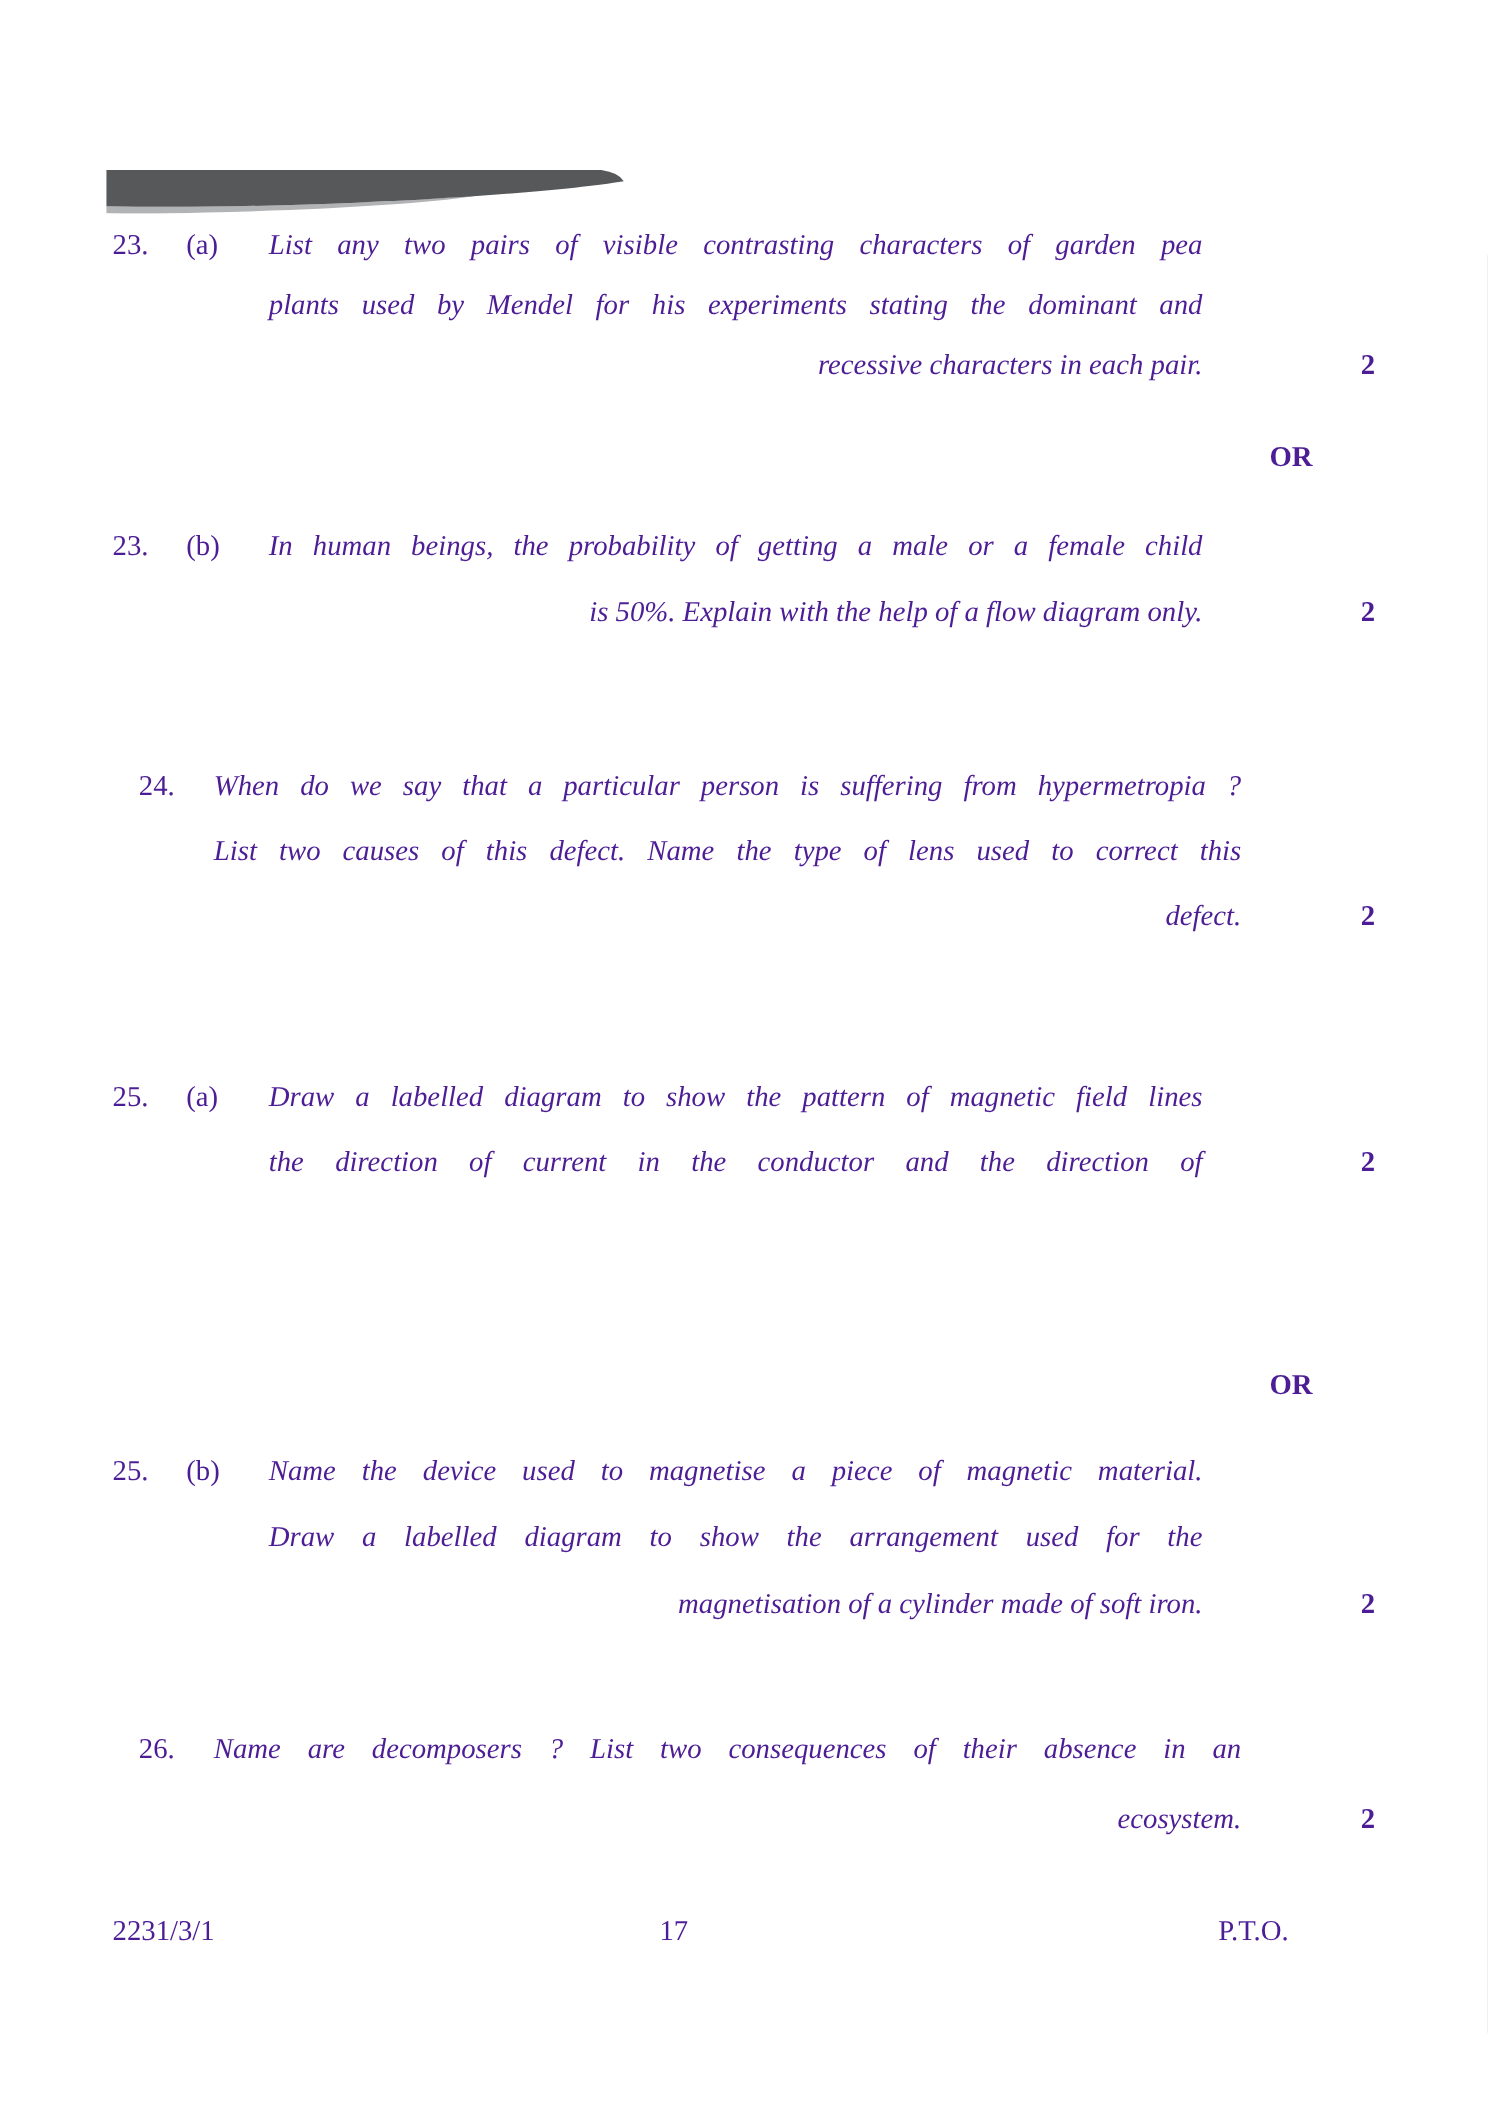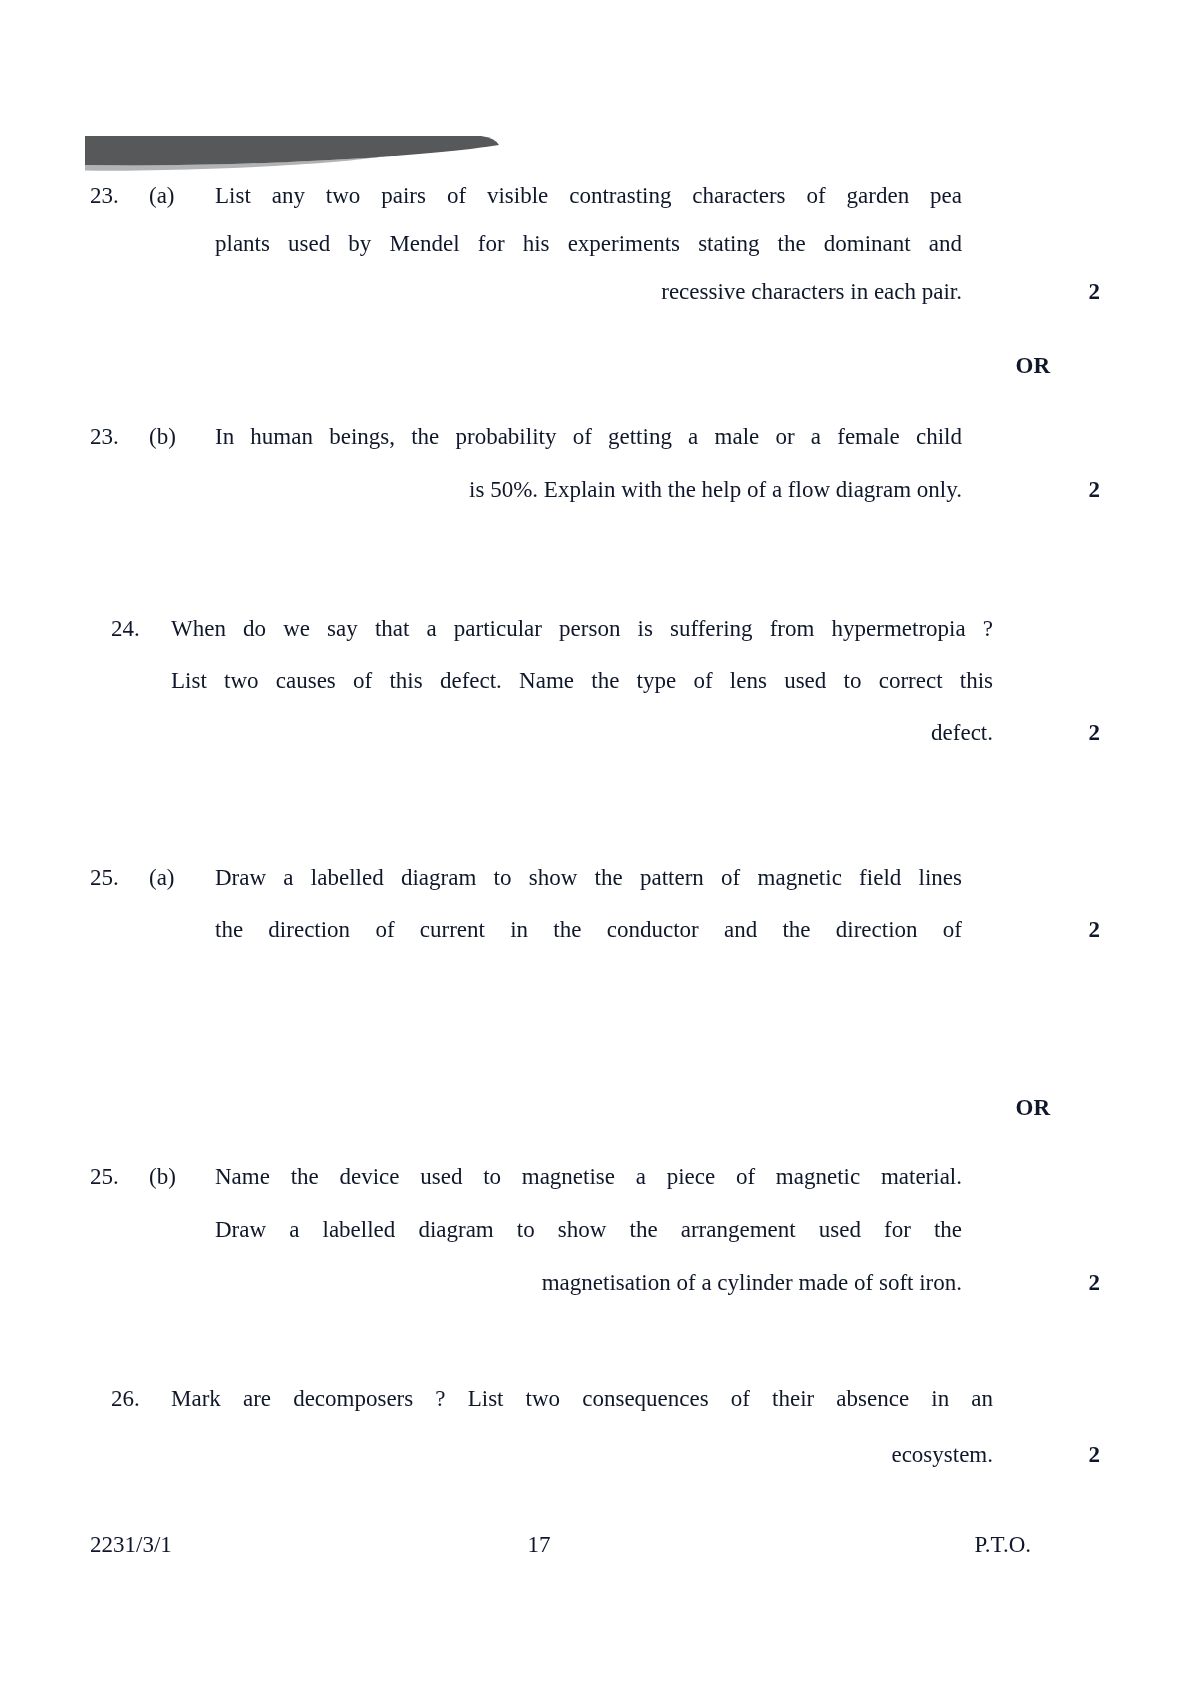--- a/index.html
+++ b/index.html
@@ -3,21 +3,21 @@
 <meta charset="utf-8">
 <style>
   html, body { margin: 0; padding: 0; background: #e8e8e8; }
   .page {
     position: relative;
     width: 1190px;
     height: 1683px;
     margin: 0 auto;
     background: #ffffff;
     font-family: "Liberation Serif", "DejaVu Serif", serif;
-    color: #0f172a;
+    color: #4c1d95;
     font-size: 23px;
     overflow: hidden;
   }
 
   .swoosh {
     position: absolute;
     left: 85px;
     top: 135px;
     width: 415px;
     height: 36px;
@@ -26,21 +26,21 @@
   .q {
     position: absolute;
     left: 90px;
     width: 1010px;
     line-height: 52px;
     display: flex;
     align-items: flex-start;
   }
   .q .qnum   { flex: 0 0 59px; }
   .q .qpart  { flex: 0 0 66px; }
-  .q .qtext  { flex: 0 0 747px; }
+  .q .qtext  { flex: 0 0 747px; font-style: italic; }
   .q.unlettered .qnum  { flex: 0 0 60px; margin-left: 21px; }
   .q.unlettered .qtext { flex: 0 0 822px; }
 
   .line { text-align: right; }
   .line.just { text-align: justify; text-align-last: justify; }
 
   .marks {
     position: absolute;
     right: 0;
     bottom: 0;
@@ -141,21 +141,21 @@
       <div class="line just">Name the device used to magnetise a piece of magnetic material.</div>
       <div class="line just">Draw a labelled diagram to show the arrangement used for the</div>
       <div class="line">magnetisation of a cylinder made of soft iron.</div>
     </div>
     <span class="marks">2</span>
   </div>
 
   <div class="q q26 unlettered">
     <span class="qnum">26.</span>
     <div class="qtext">
-      <div class="line just">Mark are decomposers ? List two consequences of their absence in an</div>
+      <div class="line just">Name are decomposers ? List two consequences of their absence in an</div>
       <div class="line">ecosystem.</div>
     </div>
     <span class="marks">2</span>
   </div>
 
   <div class="footer">
     <span class="paper-code">2231/3/1</span>
     <span class="page-number">17</span>
     <span class="pto">P.T.O.</span>
   </div>

